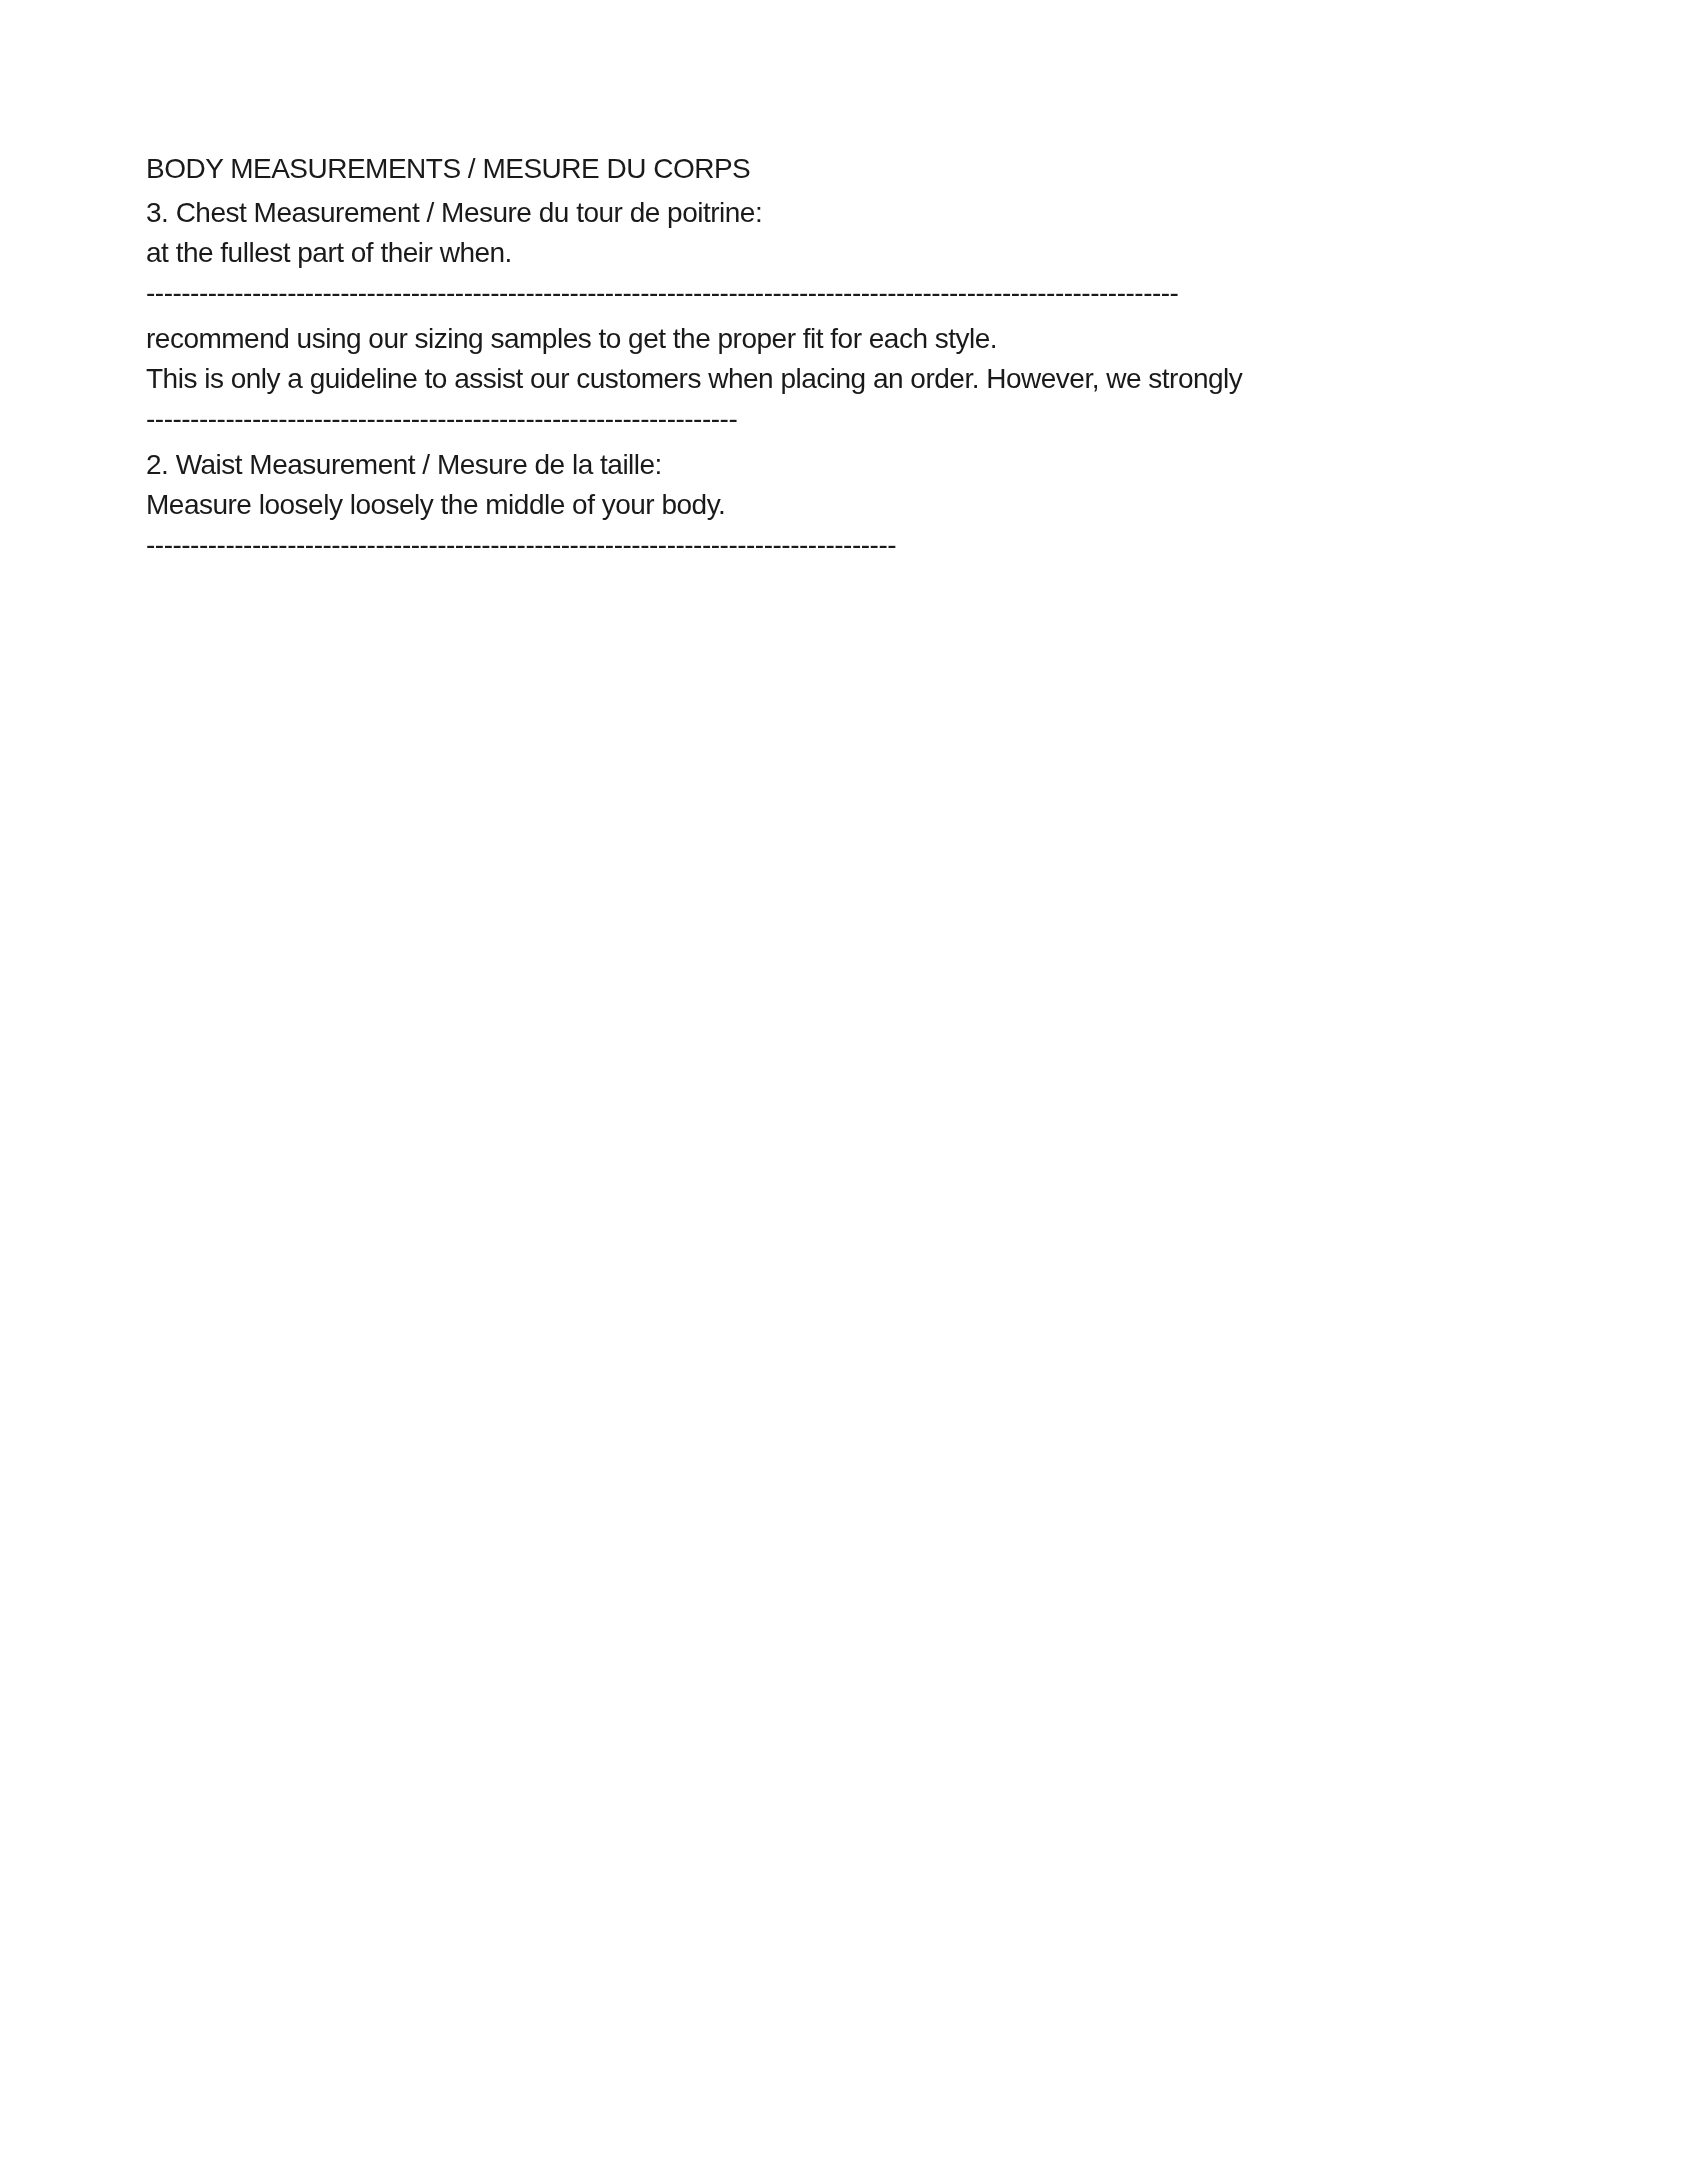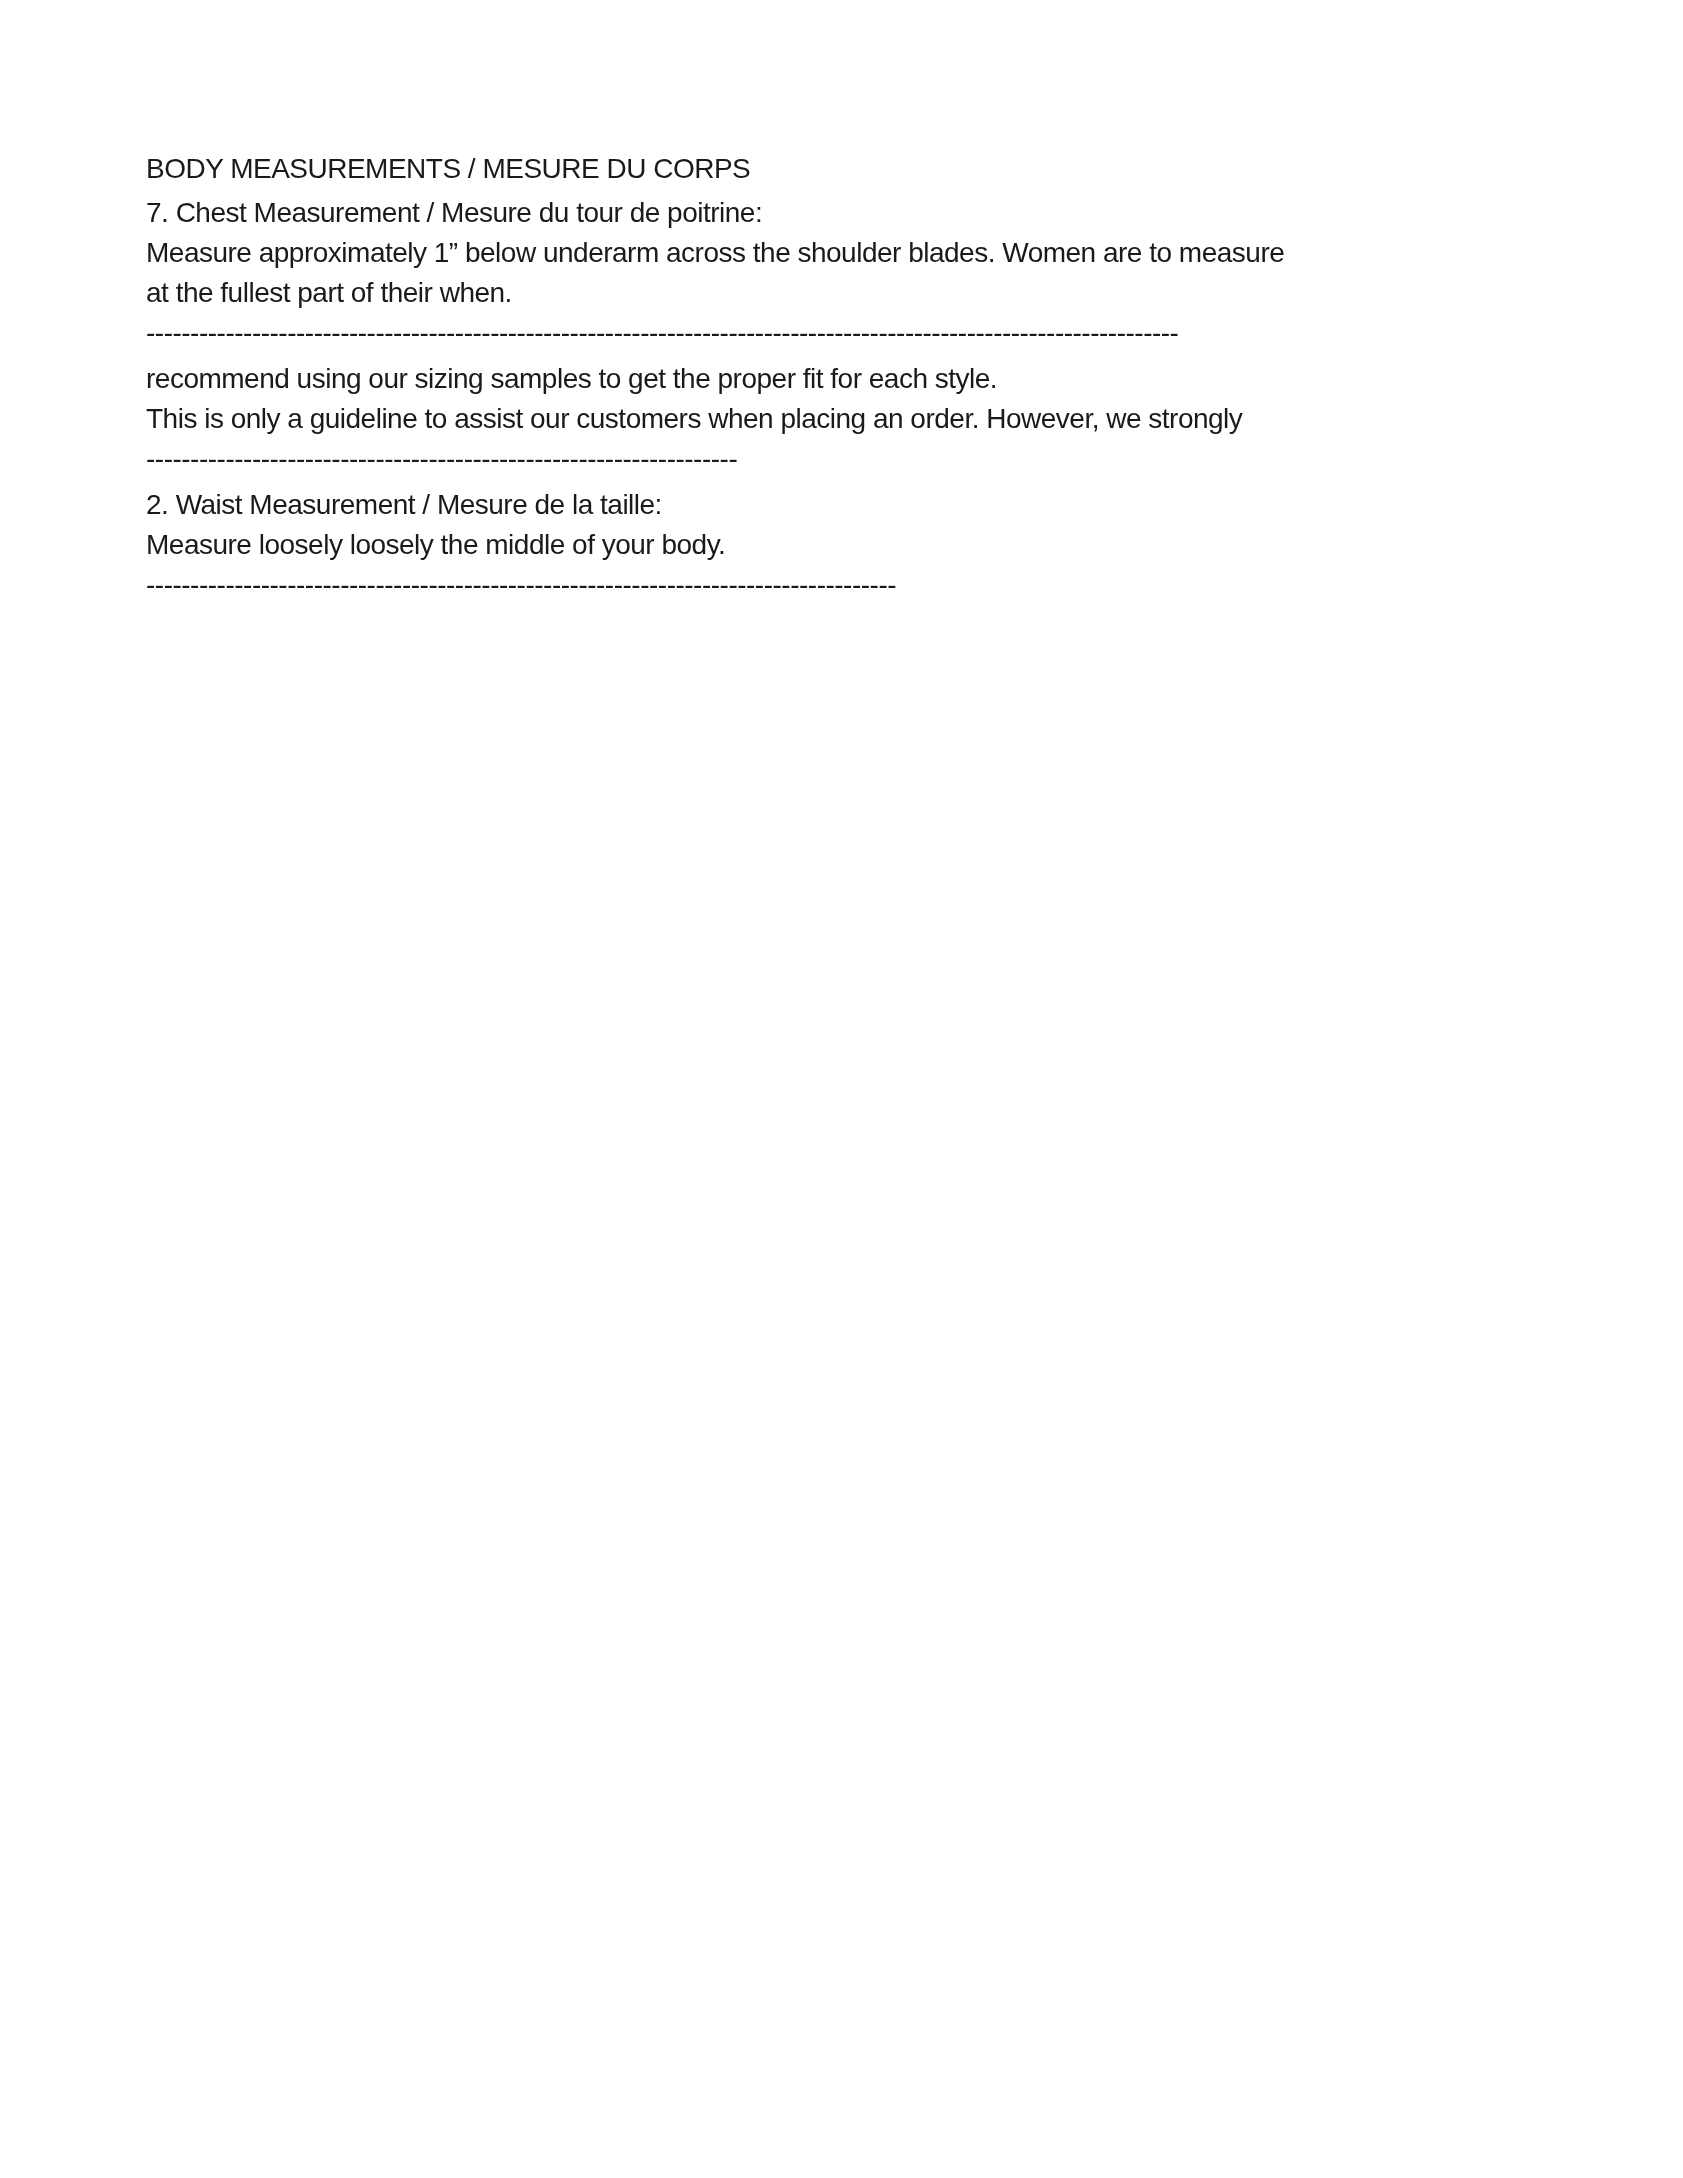--- a/index.html
+++ b/index.html
@@ -44,22 +44,21 @@
     margin-bottom: 6px;
     letter-spacing: -0.5px;
   }
 </style>
 </head>
 <body>
 
 <div class="page">
   <div class="content">
     <div class="line heading">BODY MEASUREMENTS / MESURE DU CORPS</div>
-    <div class="line">7. Chest Measurement / Mesure du tour de poitrine:</div>
-    <div class="line">Measure approximately 1” below underarm across the shoulder blades. Women are to measure</div>
+    <div class="line">3. Chest Measurement / Mesure du tour de poitrine:</div>
     <div class="line">at the fullest part of their when.</div>
     <div class="line separator">---------------------------------------------------------------------------------------------------------------------</div>
     <div class="line">recommend using our sizing samples to get the proper fit for each style.</div>
     <div class="line">This is only a guideline to assist our customers when placing an order. However, we strongly</div>
     <div class="line separator">-------------------------------------------------------------------</div>
     <div class="line">2. Waist Measurement / Mesure de la taille:</div>
     <div class="line">Measure loosely loosely the middle of your body.</div>
     <div class="line separator">-------------------------------------------------------------------------------------</div>
   </div>
 </div>

